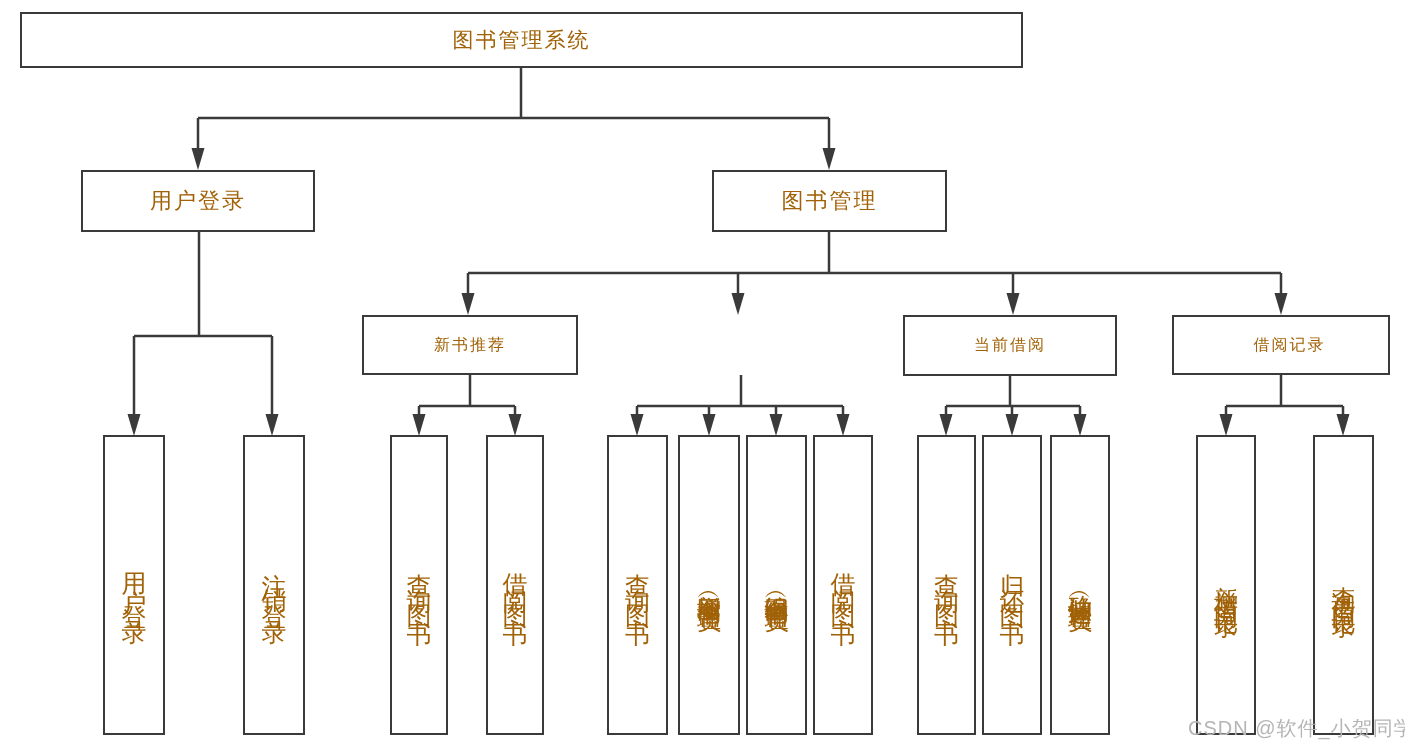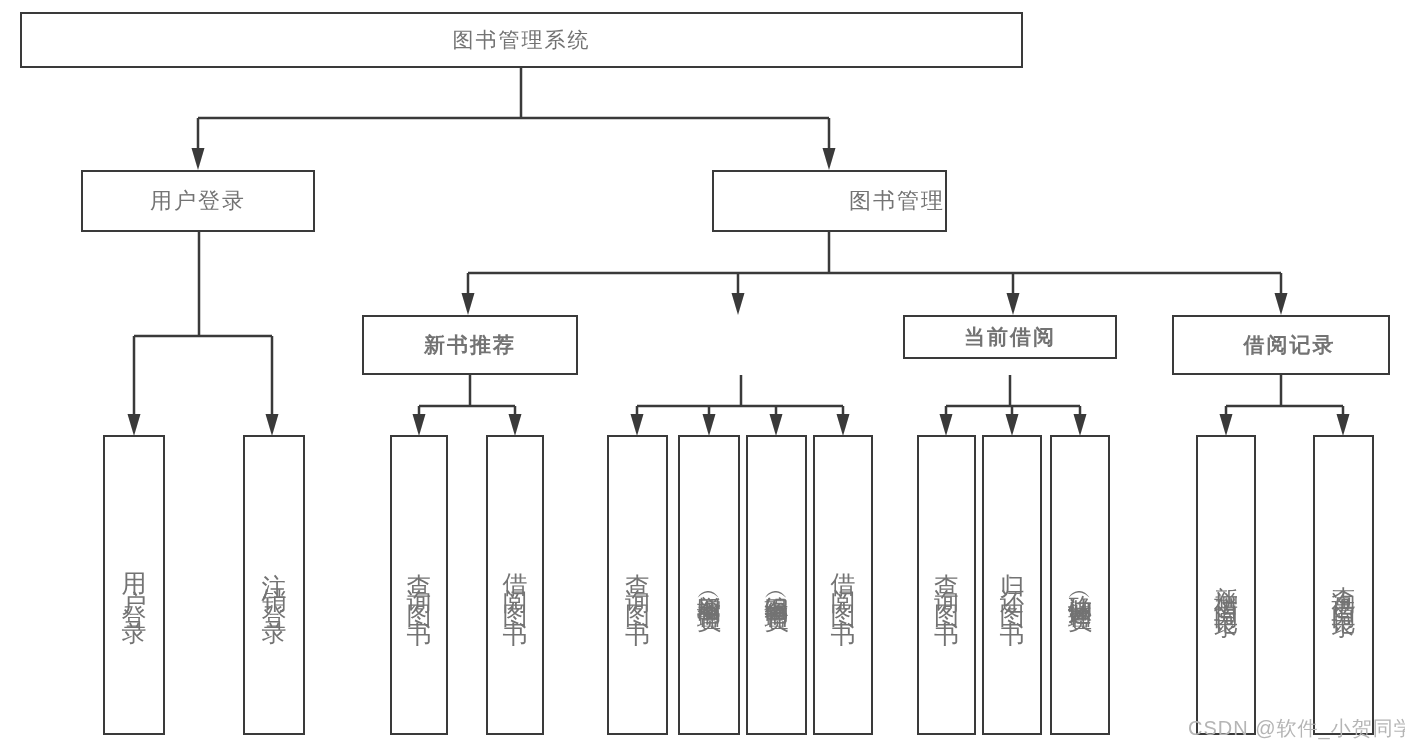--- a/index.html
+++ b/index.html
@@ -10,26 +10,26 @@
     font-family:"Liberation Sans","DejaVu Sans",sans-serif;
     overflow:hidden;
   }
   .wires{position:absolute;left:0;top:0;width:1405px;height:747px;}
   .box{
     position:absolute;
     box-sizing:border-box;
     background:#ffffff;
     border:2.5px solid #3a3a3a;
     display:flex;align-items:center;justify-content:center;
-    color:#737373;
+    color:#a16207;
   }
   .hbox span{letter-spacing:2px;white-space:nowrap;}
   .root-box span{font-size:21px;}
   .l2-box span{font-size:22px;}
-  .l3-box span{font-size:21px;font-weight:bold;}
+  .l3-box span{font-size:16px;}
   .vbox span{
     writing-mode:vertical-rl;
     text-orientation:mixed;
     font-size:24px;
     line-height:1;
     white-space:nowrap;
   }
   .vbox.s4 span{font-size:25px;letter-spacing:16px;}
   .vbox.s6 span{letter-spacing:6px;}
   .vbox.s10 span{letter-spacing:2px;}
@@ -80,28 +80,28 @@
     </g>
   </svg>
 
   <div class="box hbox root-box" style="left:20px;top:12px;width:1003px;height:56px;">
     <span>图书管理系统</span>
   </div>
 
   <div class="box hbox l2-box" style="left:81px;top:170px;width:234px;height:62px;">
     <span>用户登录</span>
   </div>
-  <div class="box hbox l2-box" style="left:712px;top:170px;width:235px;height:62px;justify-content:flex-end;">
+  <div class="box hbox l2-box" style="left:712px;top:170px;width:235px;height:62px;">
     <span>图书管理</span>
   </div>
 
   <div class="box hbox l3-box" style="left:362px;top:315px;width:216px;height:60px;">
     <span>新书推荐</span>
   </div>
-  <div class="box hbox l3-box" style="left:903px;top:315px;width:214px;height:44px;">
+  <div class="box hbox l3-box" style="left:903px;top:315px;width:214px;height:61px;">
     <span>当前借阅</span>
   </div>
   <div class="box hbox l3-box" style="left:1172px;top:315px;width:218px;height:60px;padding-left:17px;">
     <span>借阅记录</span>
   </div>
 
   <div class="box vbox s4" style="left:103px;top:435px;width:62px;height:300px;">
     <span>用户登录</span>
   </div>
   <div class="box vbox s4" style="left:243px;top:435px;width:62px;height:300px;">

